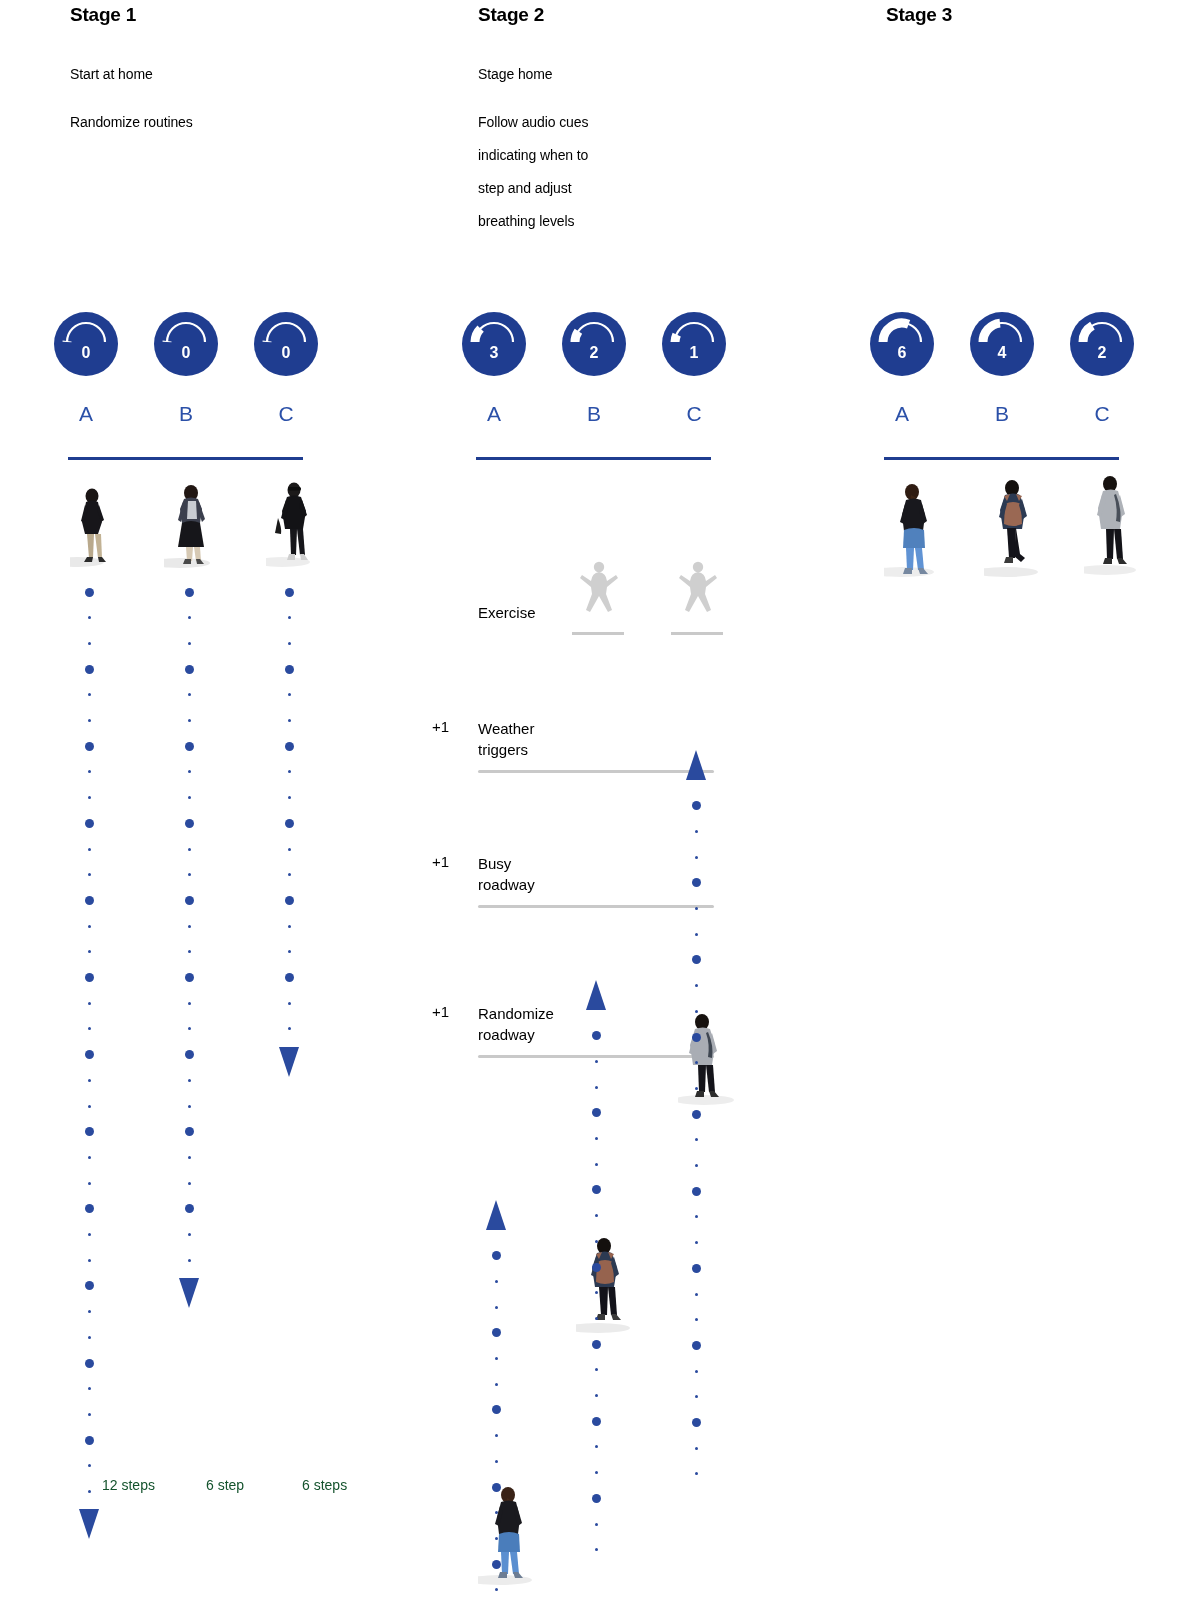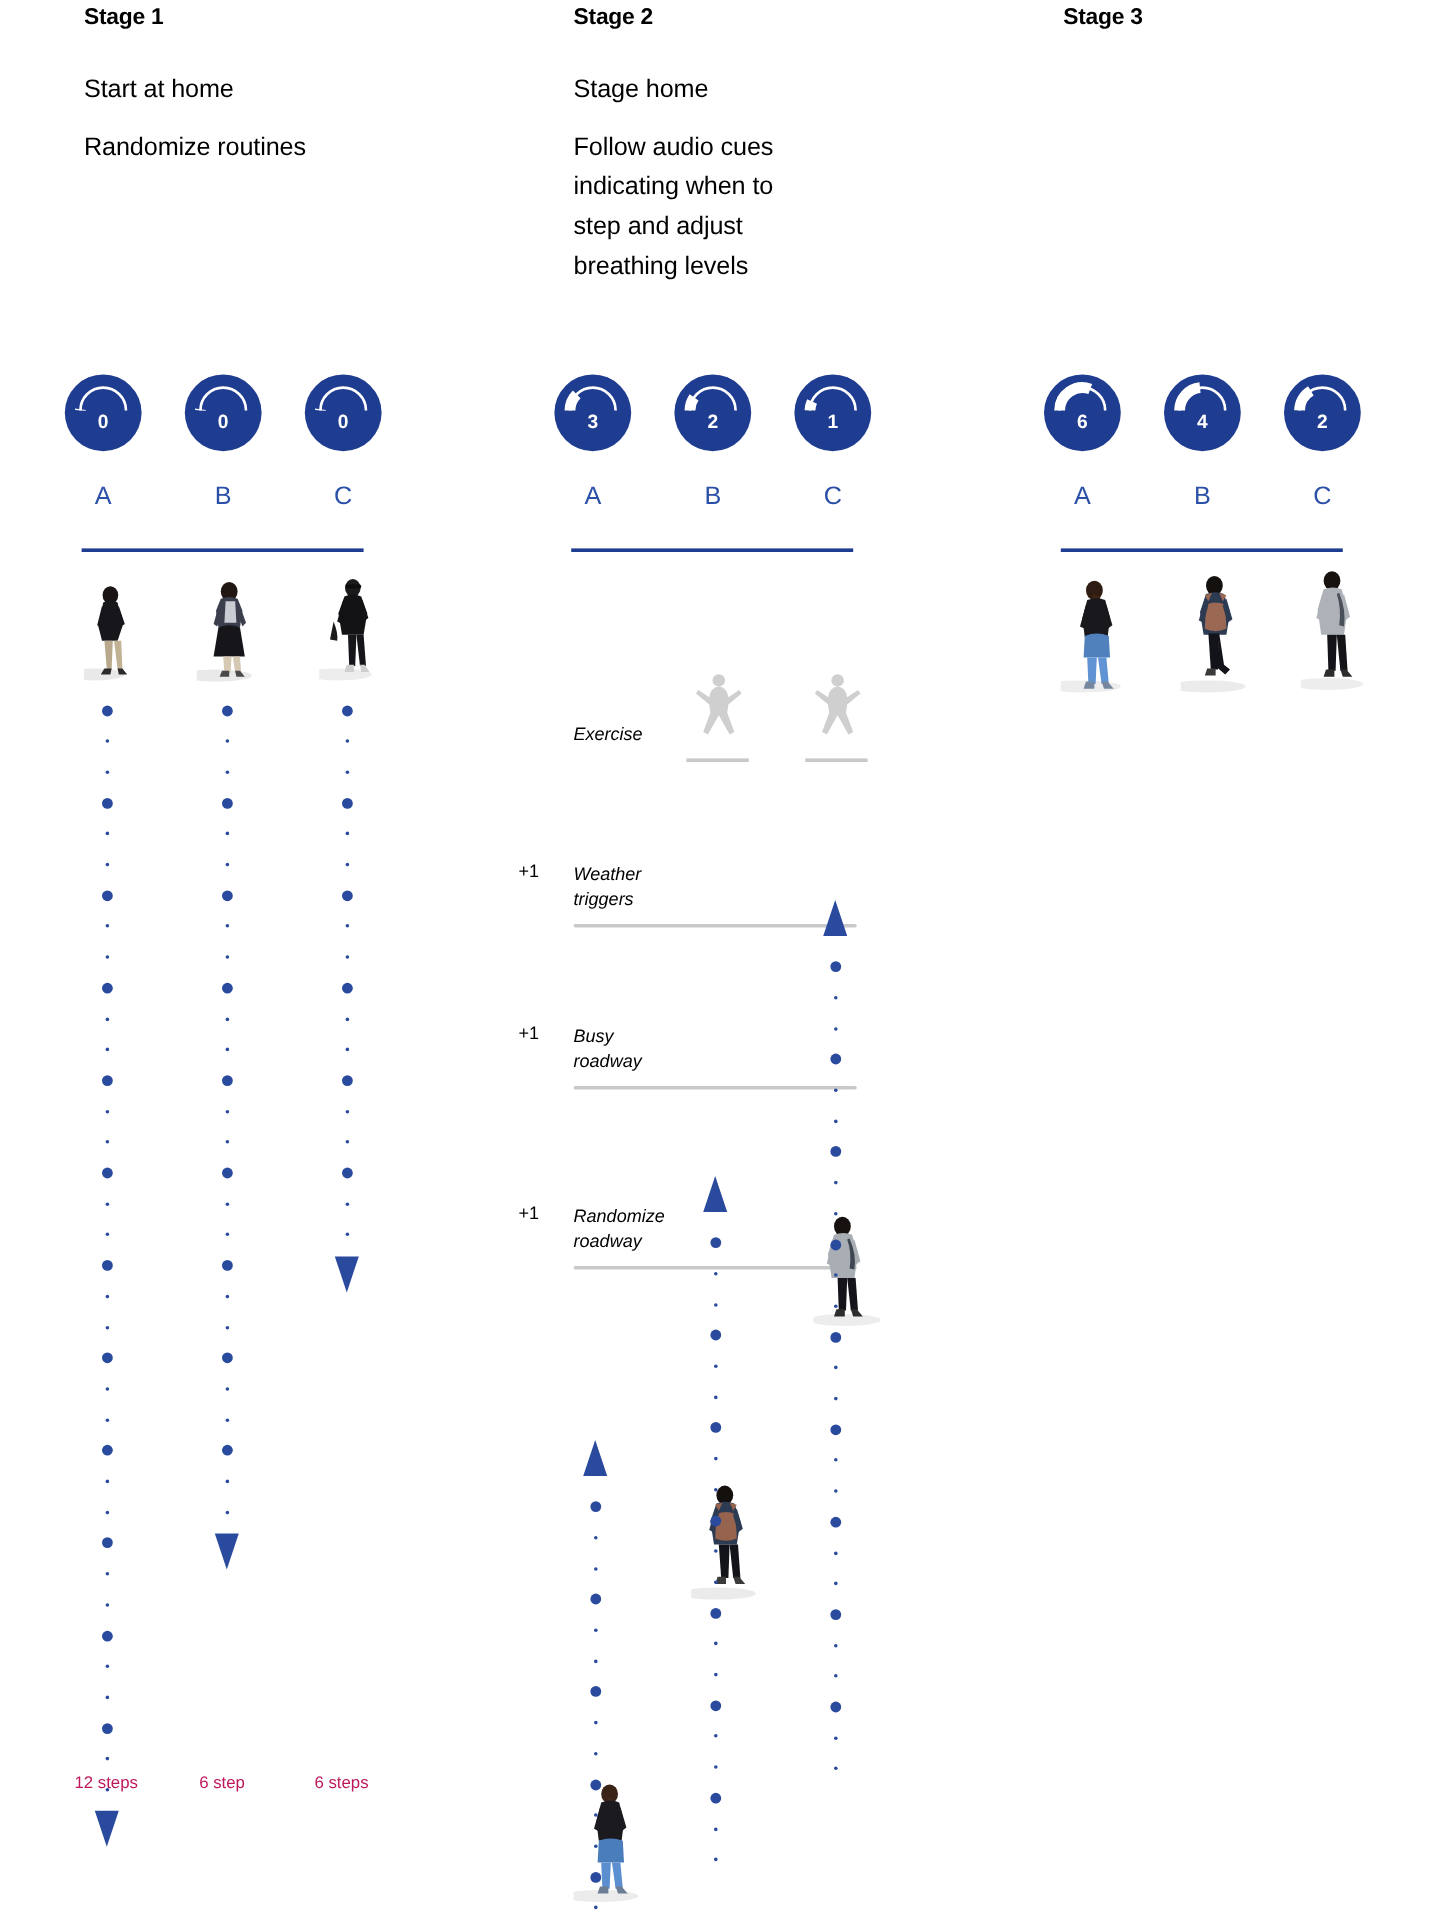--- a/index.html
+++ b/index.html
@@ -14,21 +14,21 @@
   #stage-1{left:70px;width:380px;}
   #stage-2{left:478px;width:380px;}
   #stage-3{left:886px;width:300px;}
 
   .stage-title{
     position:absolute;top:4px;left:0;
     font-size:19px;font-weight:bold;letter-spacing:-0.2px;color:#000;
   }
   .stage-lines{position:absolute;left:0;top:58px;width:230px;}
   .stage-line{
-    font-size:21px;line-height:33px;color:#000;margin:0 0 15px 0;
+    font-size:14px;line-height:33px;color:#000;margin:0 0 15px 0;
     letter-spacing:-0.1px;
   }
   .stage-line:last-child{margin-bottom:0;}
 
   
   .gauge-row{position:absolute;top:312px;left:0;width:300px;height:66px;}
   .gauge{
     position:absolute;top:0;width:64px;height:64px;border-radius:50%;
     background:#1f3d90;
   }
@@ -73,31 +73,30 @@
 
   
   .s2row{position:absolute;left:0;}
   .s2-plus{
     position:absolute;left:-46px;font-size:15px;color:#000;width:28px;
     text-align:left;
   }
   .s2-label{
     position:absolute;left:0;font-size:15px;line-height:21px;color:#000;
     width:120px;
-    font-style:italic;
   }
   .s2-rule{
     position:absolute;height:3px;background:#c9c9c9;border-radius:2px;
   }
   .ex-rule{position:absolute;height:3px;background:#c9c9c9;width:52px;}
   .ex-fig{position:absolute;}
 
   .steps-labels{position:absolute;top:1477px;left:0;width:320px;height:22px;}
   .steps-label{
-    position:absolute;top:0;font-size:14px;color:#be185d;white-space:nowrap;
+    position:absolute;top:0;font-size:14px;color:#14532d;white-space:nowrap;margin-left:40px;
   }
 </style>
 </head>
 <body>
 
 <div class="stage" id="stage-1">
 
   <div class="stage-title">Stage 1</div>
 
   <div class="stage-lines">

